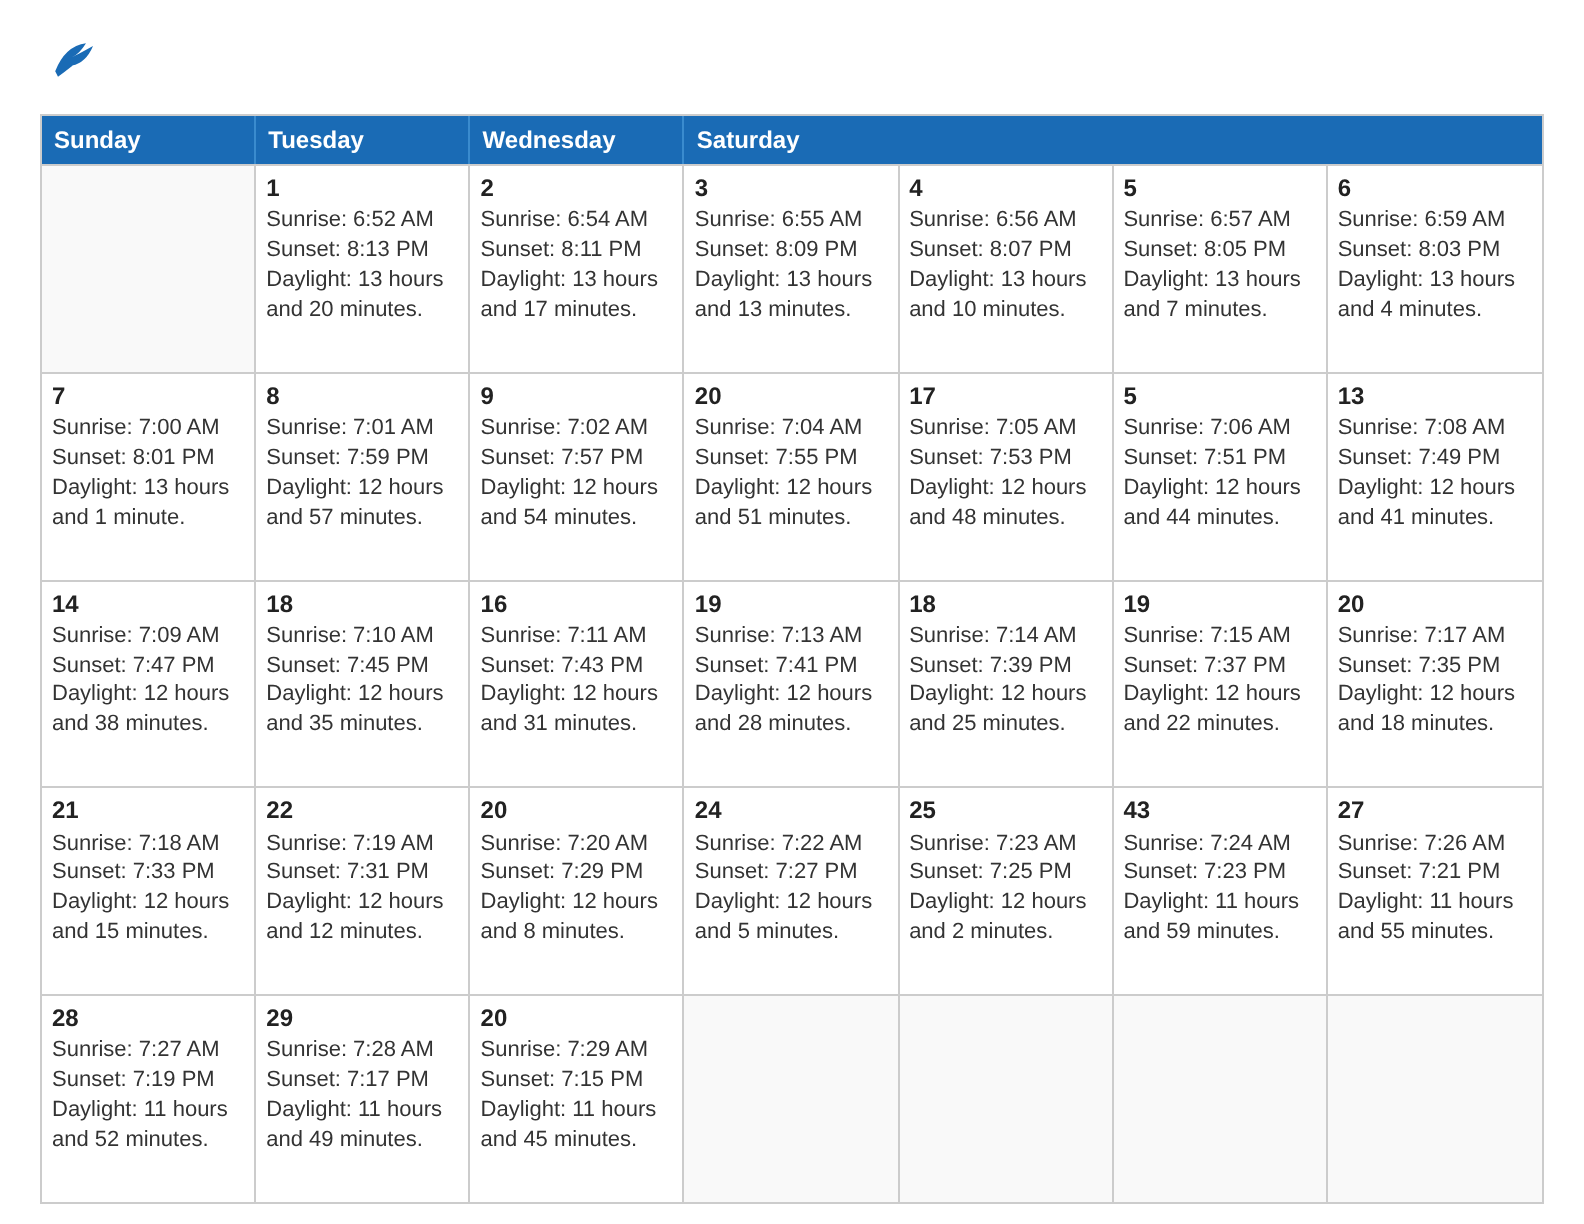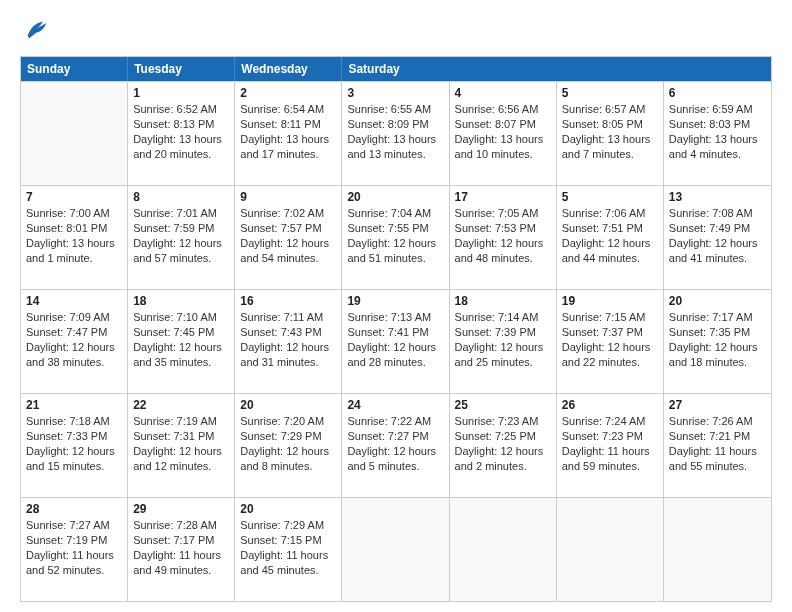--- a/index.html
+++ b/index.html
@@ -243,21 +243,21 @@
           </div>
           <div class="cal-cell">
             <span class="day-number">24</span>
             <div class="cell-info">Sunrise: 7:22 AM<br>Sunset: 7:27 PM<br>Daylight: 12 hours<br>and 5 minutes.</div>
           </div>
           <div class="cal-cell">
             <span class="day-number">25</span>
             <div class="cell-info">Sunrise: 7:23 AM<br>Sunset: 7:25 PM<br>Daylight: 12 hours<br>and 2 minutes.</div>
           </div>
           <div class="cal-cell">
-            <span class="day-number">26</span>
+            <span class="day-number">43</span>
             <div class="cell-info">Sunrise: 7:24 AM<br>Sunset: 7:23 PM<br>Daylight: 11 hours<br>and 59 minutes.</div>
           </div>
           <div class="cal-cell">
             <span class="day-number">27</span>
             <div class="cell-info">Sunrise: 7:26 AM<br>Sunset: 7:21 PM<br>Daylight: 11 hours<br>and 55 minutes.</div>
           </div>
         </div>
         <div class="cal-row">
           <div class="cal-cell">
             <span class="day-number">28</span>

